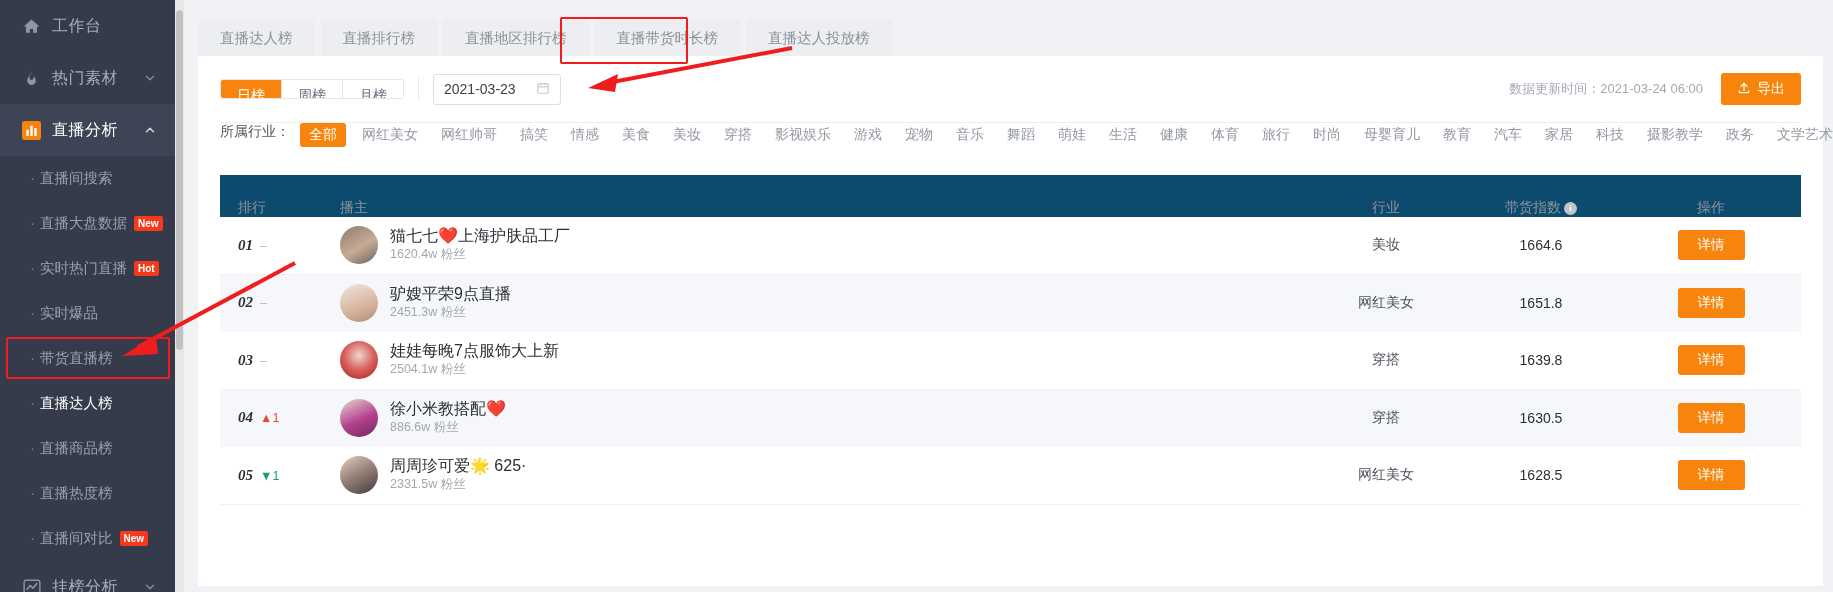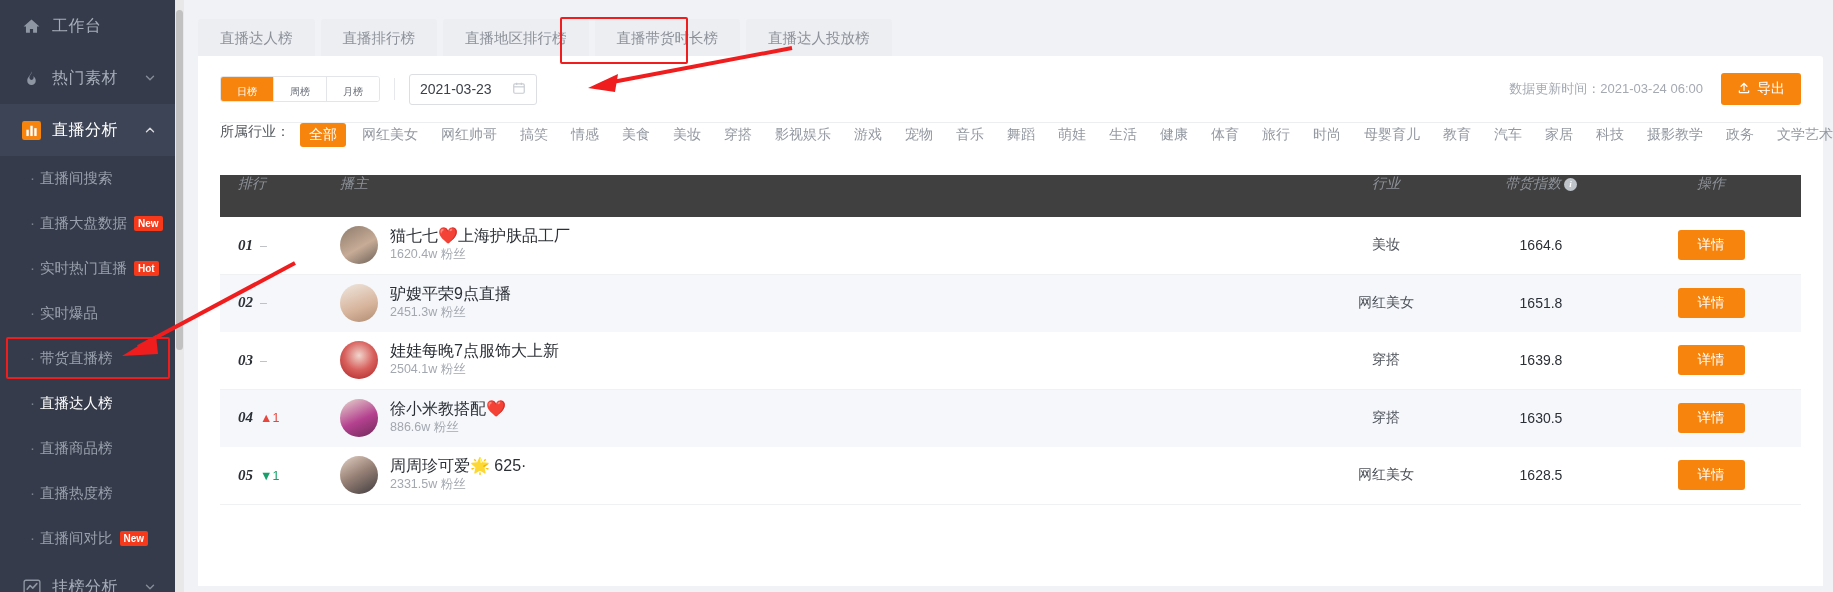--- a/index.html
+++ b/index.html
@@ -93,22 +93,22 @@
     background: #fff; position: relative;
     height: 530px; border-radius: 0 3px 0 0;
   }
 
   .toolbar {
     display: flex; align-items: center;
     height: 66px; padding: 0 22px 0 22px;
   }
   .seg { display: flex; border: 1px solid #e3e5e9; border-radius: 3px; overflow: hidden; }
   .seg .s {
-    padding: 0 16px; height: 24px; line-height: 30px;
-    font-size: 10px; color: #6a6f7a; cursor: pointer; background: #fff;
+    padding: 0 16px; height: 18px; line-height: 30px;
+    font-size: 14px; color: #6a6f7a; cursor: pointer; background: #fff;
     border-right: 1px solid #e3e5e9;
   }
   .seg .s:last-child { border-right: none; }
   .seg .s.on { background: #f7840c; color: #fff; }
   .divider-v { width: 1px; height: 22px; background: #e6e8eb; margin: 0 14px; }
   .datebox {
     display: flex; align-items: center; justify-content: space-between;
     width: 128px; height: 31px; padding: 0 10px;
     border: 1px solid #dcdee2; border-radius: 3px;
     font-size: 14px; color: #3c4149; background: #fff; cursor: pointer;
@@ -134,25 +134,24 @@
   }
   .flabel { font-size: 14px; color: #55595f; margin-right: 10px; flex: none; }
   .chip {
     font-size: 14px; color: #9398a1; cursor: pointer;
     padding: 3px 7px; border-radius: 3px; margin-right: 9px; flex: none;
   }
   .chip.on { background: #f7840c; color: #fff; padding: 3px 9px; }
 
   
   .thead {
-    display: flex; align-items: flex-start;
-    height: 42px; background: #404040;
+    display: flex; align-items: flex-end;
+    height: 42px; background: #0c4a6e;
     font-size: 14px; color: #8e939b;
     margin: 0 22px;
-    font-style: italic;
   }
   .c-rank  { width: 110px; padding-left: 18px; flex: none; }
   .c-host  { flex: 1 1 auto; padding-left: 10px; }
   .c-ind   { width: 150px; text-align: center; flex: none; }
   .c-idx   { width: 160px; text-align: center; flex: none; }
   .c-act   { width: 180px; text-align: center; flex: none; }
   .info-dot {
     display: inline-flex; align-items: center; justify-content: center;
     width: 13px; height: 13px; border-radius: 50%;
     background: #bfc4cb; color: #fff;

